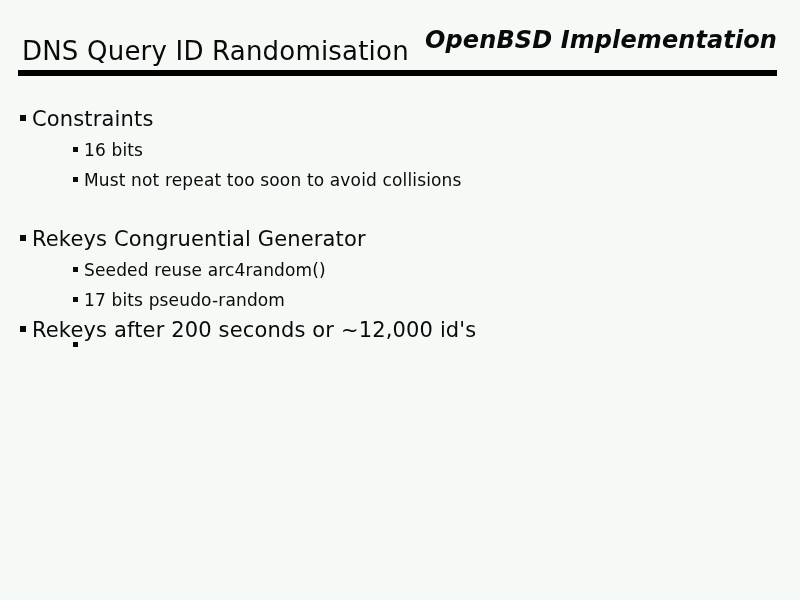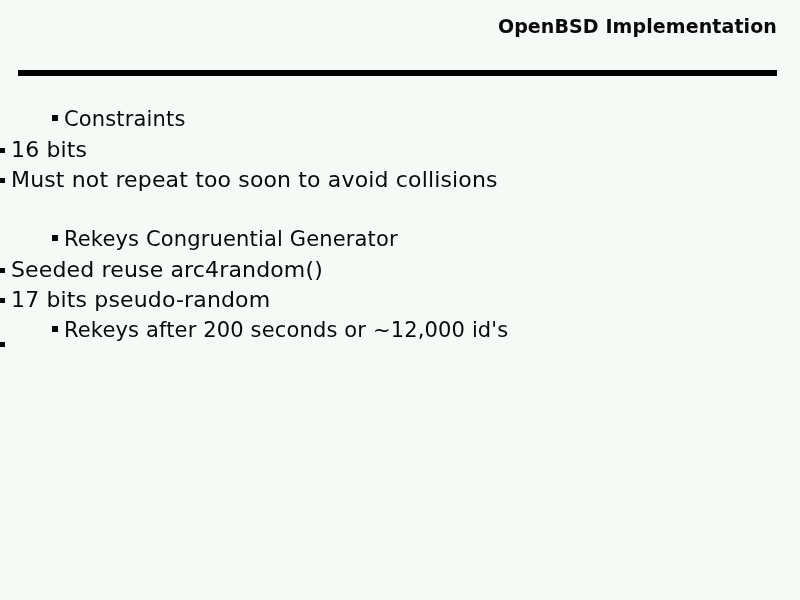--- a/index.html
+++ b/index.html
@@ -18,27 +18,28 @@
   }
 
   .slide {
     position: absolute;
     inset: 0;
   }
 
   
   .header-line {
     position: absolute;
-    top: 15px;
+    top: 25px;
     right: 23px;
-    font-size: 19px;
+    font-size: 24px;
     font-weight: bold;
     letter-spacing: 0.1px;
     white-space: nowrap;
     line-height: 1.25;
+    font-style: italic;
   }
 
   .slide-title {
     position: absolute;
     top: 37px;
     left: 22px;
     font-size: 26px;
     font-weight: normal;
     letter-spacing: 0.2px;
     white-space: nowrap;
@@ -62,27 +63,28 @@
     right: 0;
   }
 
   .row {
     display: flex;
     align-items: baseline;
     white-space: nowrap;
   }
 
   .row.lvl1 {
-    padding-left: 52px;
+    padding-left: 20px;
     font-size: 21px;
     line-height: 31px;
   }
 
   .row.lvl2 {
-    font-size: 22px;
+    padding-left: 73px;
+    font-size: 17px;
     line-height: 30px;
     text-align: center;
   }
 
   .bullet {
     display: inline-block;
     background: #0a0a0a;
     flex: none;
   }
 
@@ -110,20 +112,21 @@
     height: 29px;
   }
 </style>
 </head>
 <body>
 
 <div class="slide">
 
   <div class="header-line">OpenBSD Implementation</div>
 
+  <div class="slide-title">DNS Query ID Randomisation</div>
 
   <div class="title-rule"></div>
 
   <div class="body" id="bullet-list">
       <div class="row lvl1">
         <span class="bullet"></span>
         <span class="text">Constraints</span>
       </div>
       <div class="row lvl2">
         <span class="bullet"></span>

